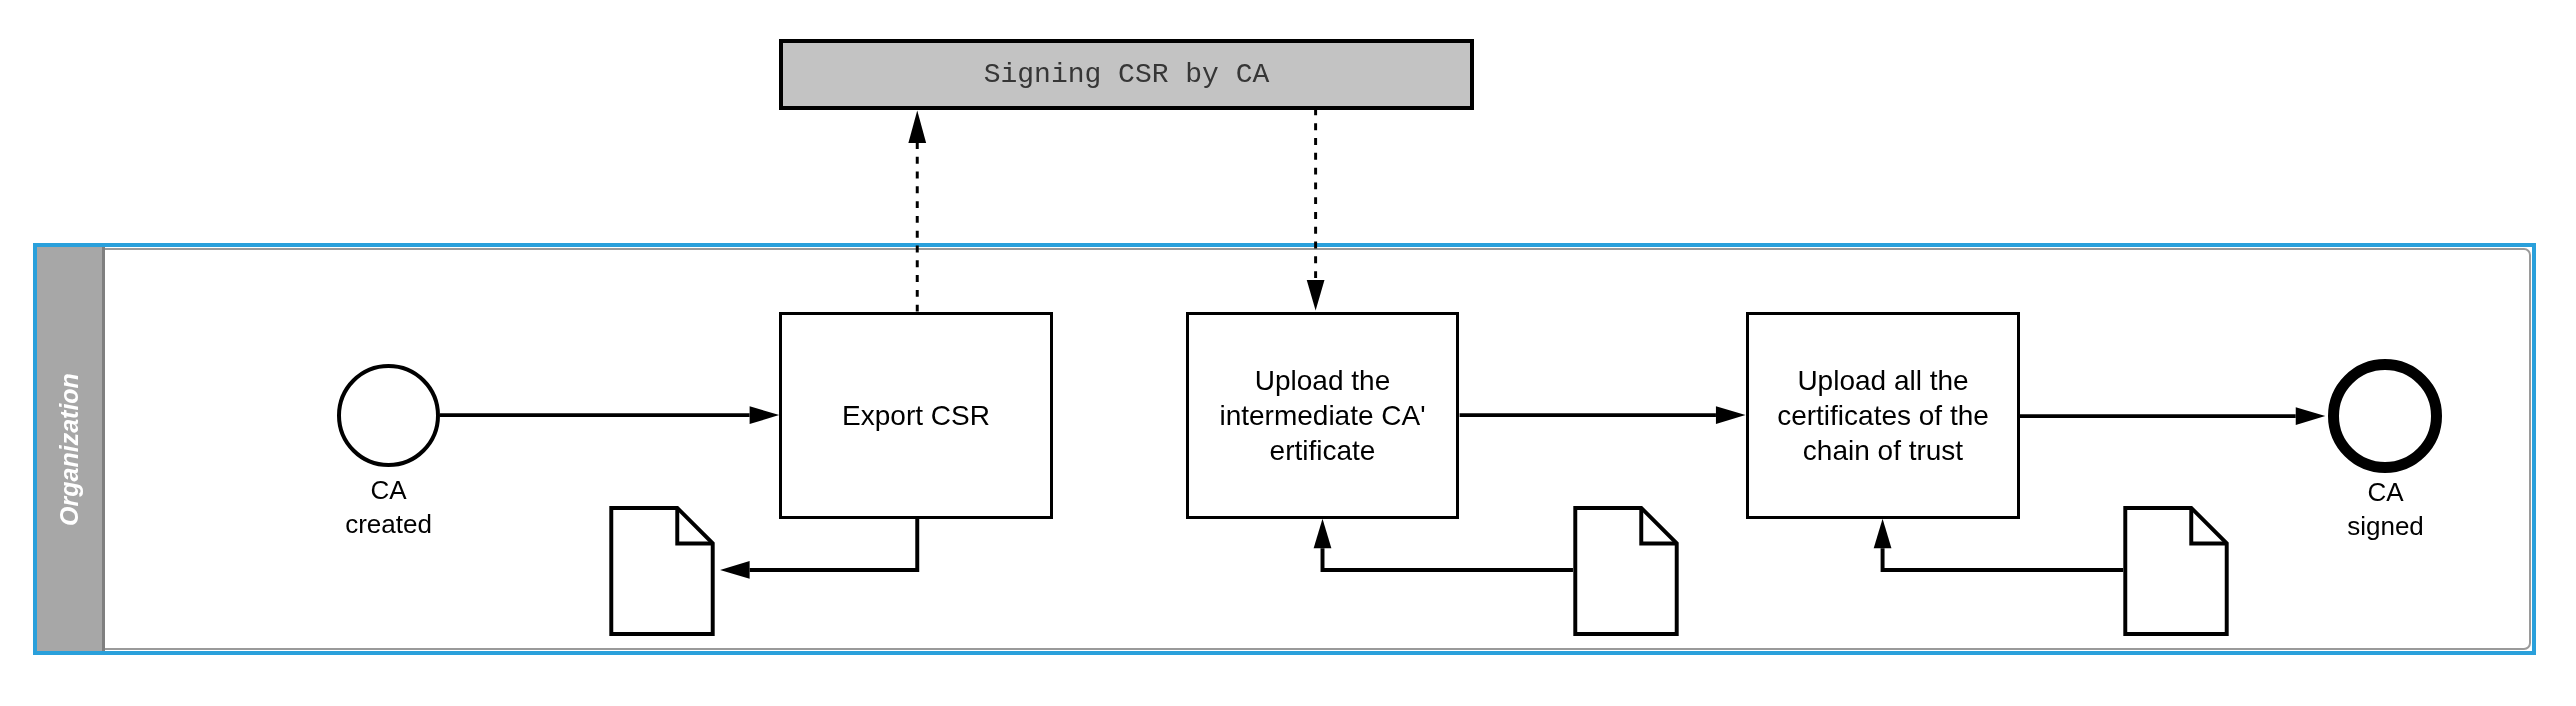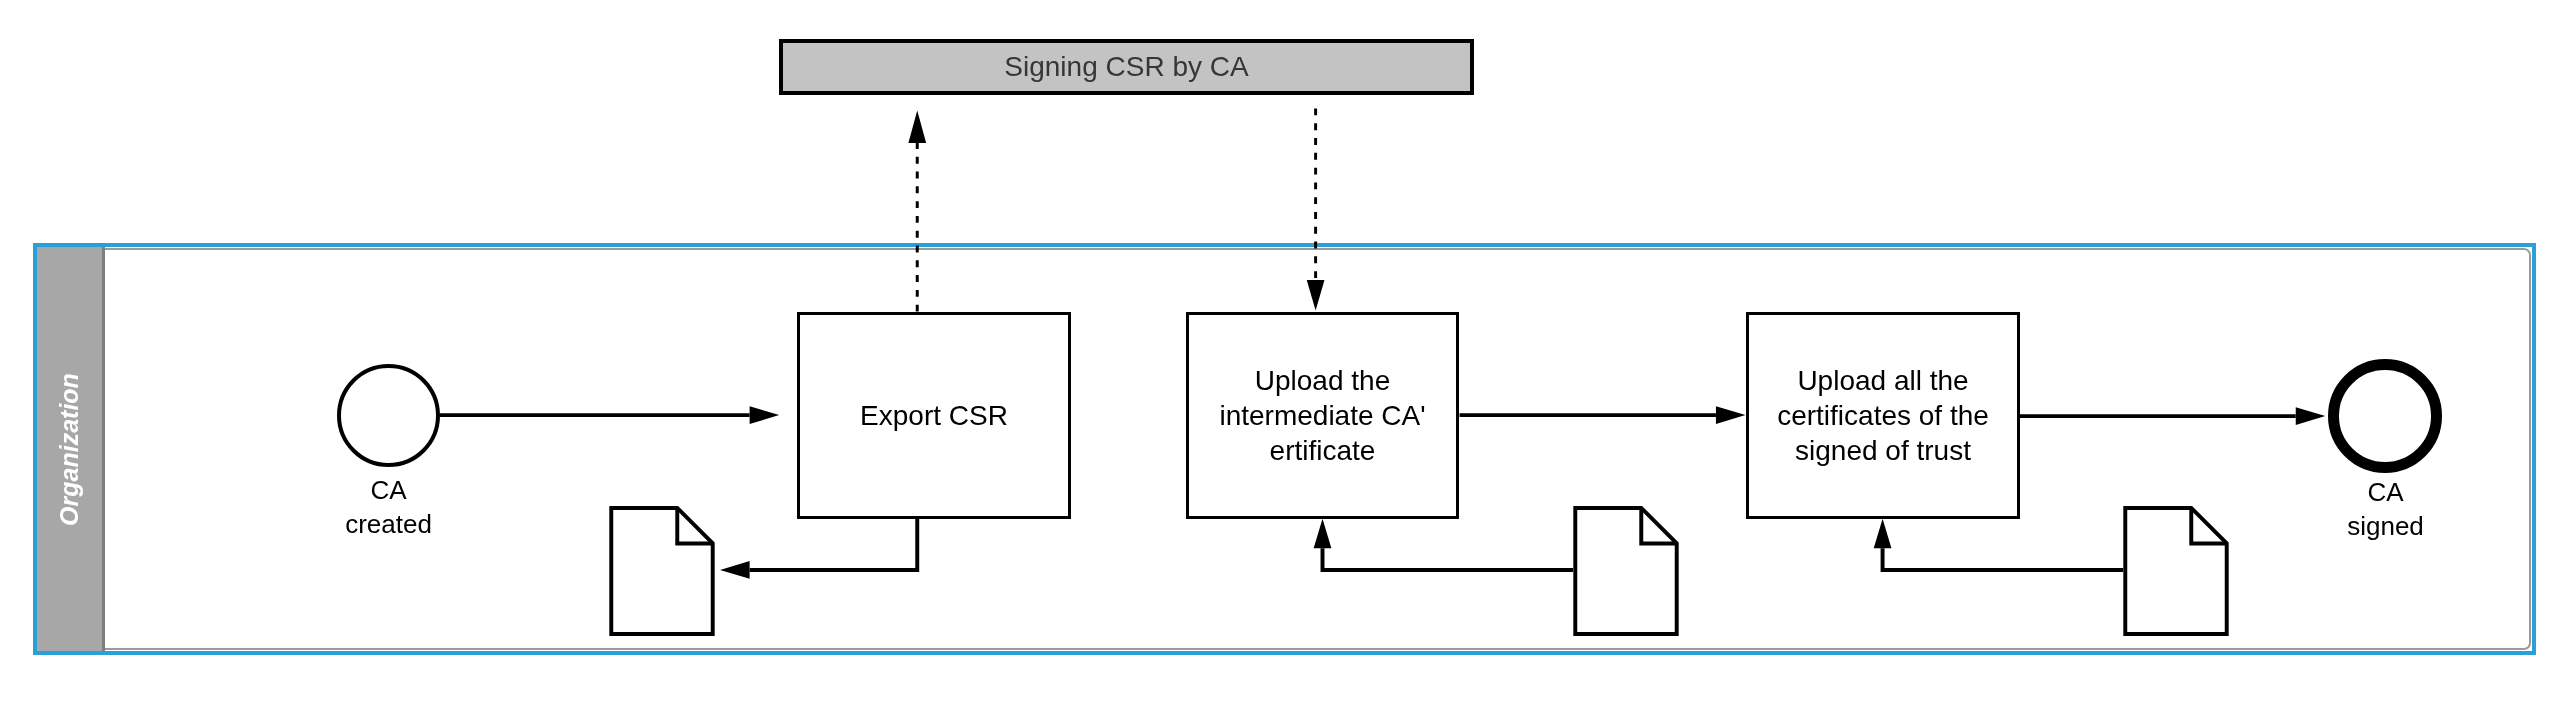--- a/index.html
+++ b/index.html
@@ -9,24 +9,24 @@
   }
   
   svg.connectors{position:absolute;left:0;top:0;width:2576px;height:706px;pointer-events:none;}
   svg.connectors g{pointer-events:stroke;}
   .flow-line{fill:none;stroke:var(--line,#000);stroke-width:4;}
   .flow-line.dashed{stroke-width:3;stroke-dasharray:7 8;}
   .flow-head{fill:var(--line,#000);stroke:none;}
 
   
   .ext-task{
-    position:absolute;left:779px;top:39px;width:695px;height:56px;box-sizing:border-box;
+    position:absolute;left:779px;top:39px;width:695px;height:71px;box-sizing:border-box;
     background:var(--external-task-bg,#C3C3C3);border:4px solid #000;
     display:flex;align-items:center;justify-content:center;
-    font-size:28px;color:var(--external-task-text,#363636);
+    font-size:28px;color:var(--external-task-text,#363636);font-family:Liberation Mono, monospace;
   }
 
   
   .lane{
     position:absolute;left:33px;top:243px;width:2503px;height:412px;box-sizing:border-box;
     border:4px solid var(--lane-border,#2AA0DB);background:#fff;
   }
   .lane-inner-outline{
     position:absolute;inset:1px;border:2px solid #9a9a9a;border-radius:7px;pointer-events:none;
   }
@@ -39,21 +39,21 @@
     transform:rotate(-90deg);white-space:nowrap;
     color:var(--lane-label-text,#fff);font-size:25px;font-weight:bold;font-style:italic;
   }
 
   
   .task{
     position:absolute;box-sizing:border-box;background:#fff;border:3px solid #000;
     display:flex;align-items:center;justify-content:center;text-align:center;
     font-size:28px;line-height:35px;white-space:pre-line;
   }
-  .task.t1{left:779px;top:312px;width:274px;height:207px;margin-left:18px;}
+  .task.t1{left:779px;top:312px;width:274px;height:207px;}
   .task.t2{left:1186px;top:312px;width:273px;height:207px;}
   .task.t3{left:1746px;top:312px;width:274px;height:207px;}
 
   
   .event{position:absolute;box-sizing:border-box;background:#fff;border-radius:50%;}
   .event.start{left:337px;top:364px;width:103px;height:103px;border:4px solid #000;}
   .event.end{left:2328px;top:359px;width:114px;height:114px;border:11px solid #000;}
   .event-label{
     position:absolute;width:217px;text-align:center;white-space:pre-line;
     font-size:26px;line-height:34px;
@@ -130,21 +130,21 @@
     <span>Export CSR</span>
   </div>
   <div class="task t2">
     <span>Upload the
 intermediate CA'
 ertificate</span>
   </div>
   <div class="task t3">
     <span>Upload all the
 certificates of the
-signed of trust</span>
+chain of trust</span>
   </div>
 
   <svg class="doc d1" viewBox="0 0 107 132" xmlns="http://www.w3.org/2000/svg">
     <path d="M2,2 L69,2 L105,38 L105,130 L2,130 Z" fill="#fff" stroke="#000" stroke-width="4"></path>
     <path d="M69,2 L69,38 L105,38" fill="none" stroke="#000" stroke-width="4"></path>
   </svg>
   <svg class="doc d2" viewBox="0 0 107 132" xmlns="http://www.w3.org/2000/svg">
     <path d="M2,2 L69,2 L105,38 L105,130 L2,130 Z" fill="#fff" stroke="#000" stroke-width="4"></path>
     <path d="M69,2 L69,38 L105,38" fill="none" stroke="#000" stroke-width="4"></path>
   </svg>

